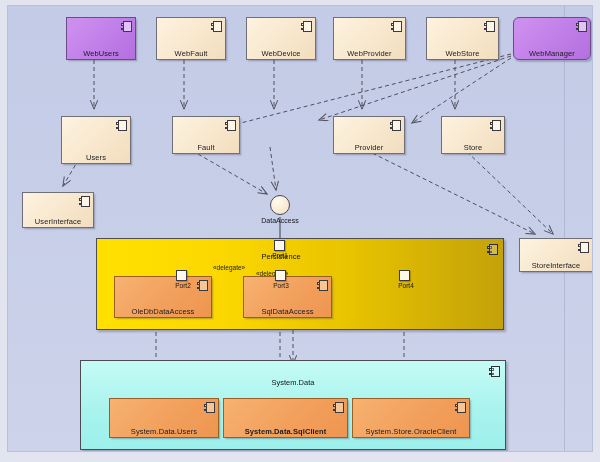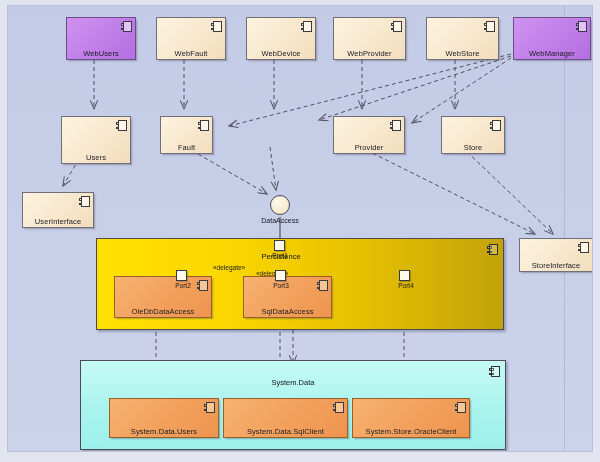--- a/index.html
+++ b/index.html
@@ -172,21 +172,21 @@
     <div class="pkg-name" style="left:245px;top:372px;width:80px;">System.Data</div>
 
     <div class="comp orange" style="left:101px;top:392px;width:110px;height:40px;">
       <span class="lbl">System.Data.Users</span>
       <span class="cicon">
         <span class="tab t1"></span>
           <span class="tab t2"></span>
           <span class="body"></span>
       </span>
     </div>
-    <div class="comp orange" style="left:215px;top:392px;width:125px;height:40px;">
+    <div class="comp orange" style="left:215px;top:392px;width:125px;height:40px;font-weight:bold;">
       <span class="lbl">System.Data.SqlClient</span>
       <span class="cicon">
         <span class="tab t1"></span>
           <span class="tab t2"></span>
           <span class="body"></span>
       </span>
     </div>
     <div class="comp orange" style="left:344px;top:392px;width:118px;height:40px;">
       <span class="lbl">System.Store.OracleClient</span>
       <span class="cicon">
@@ -232,38 +232,38 @@
       </span>
     </div>
     <div class="comp cream" style="left:418px;top:11px;width:73px;height:43px;">
       <span class="lbl">WebStore</span>
       <span class="cicon">
         <span class="tab t1"></span>
           <span class="tab t2"></span>
           <span class="body"></span>
       </span>
     </div>
-    <div class="comp purple" style="left:505px;top:11px;width:78px;height:43px;">
+    <div class="comp purple" style="left:505px;top:11px;width:78px;height:43px;border-radius:6px;">
       <span class="lbl">WebManager</span>
       <span class="cicon">
         <span class="tab t1"></span>
           <span class="tab t2"></span>
           <span class="body"></span>
       </span>
     </div>
 
     <div class="comp cream" style="left:53px;top:110px;width:70px;height:48px;">
       <span class="lbl">Users</span>
       <span class="cicon">
         <span class="tab t1"></span>
           <span class="tab t2"></span>
           <span class="body"></span>
       </span>
     </div>
-    <div class="comp cream" style="left:152px;top:110px;width:53px;height:38px;">
+    <div class="comp cream" style="left:164px;top:110px;width:68px;height:38px;">
       <span class="lbl">Fault</span>
       <span class="cicon">
         <span class="tab t1"></span>
           <span class="tab t2"></span>
           <span class="body"></span>
       </span>
     </div>
     <div class="comp cream" style="left:325px;top:110px;width:72px;height:38px;">
       <span class="lbl">Provider</span>
       <span class="cicon">

